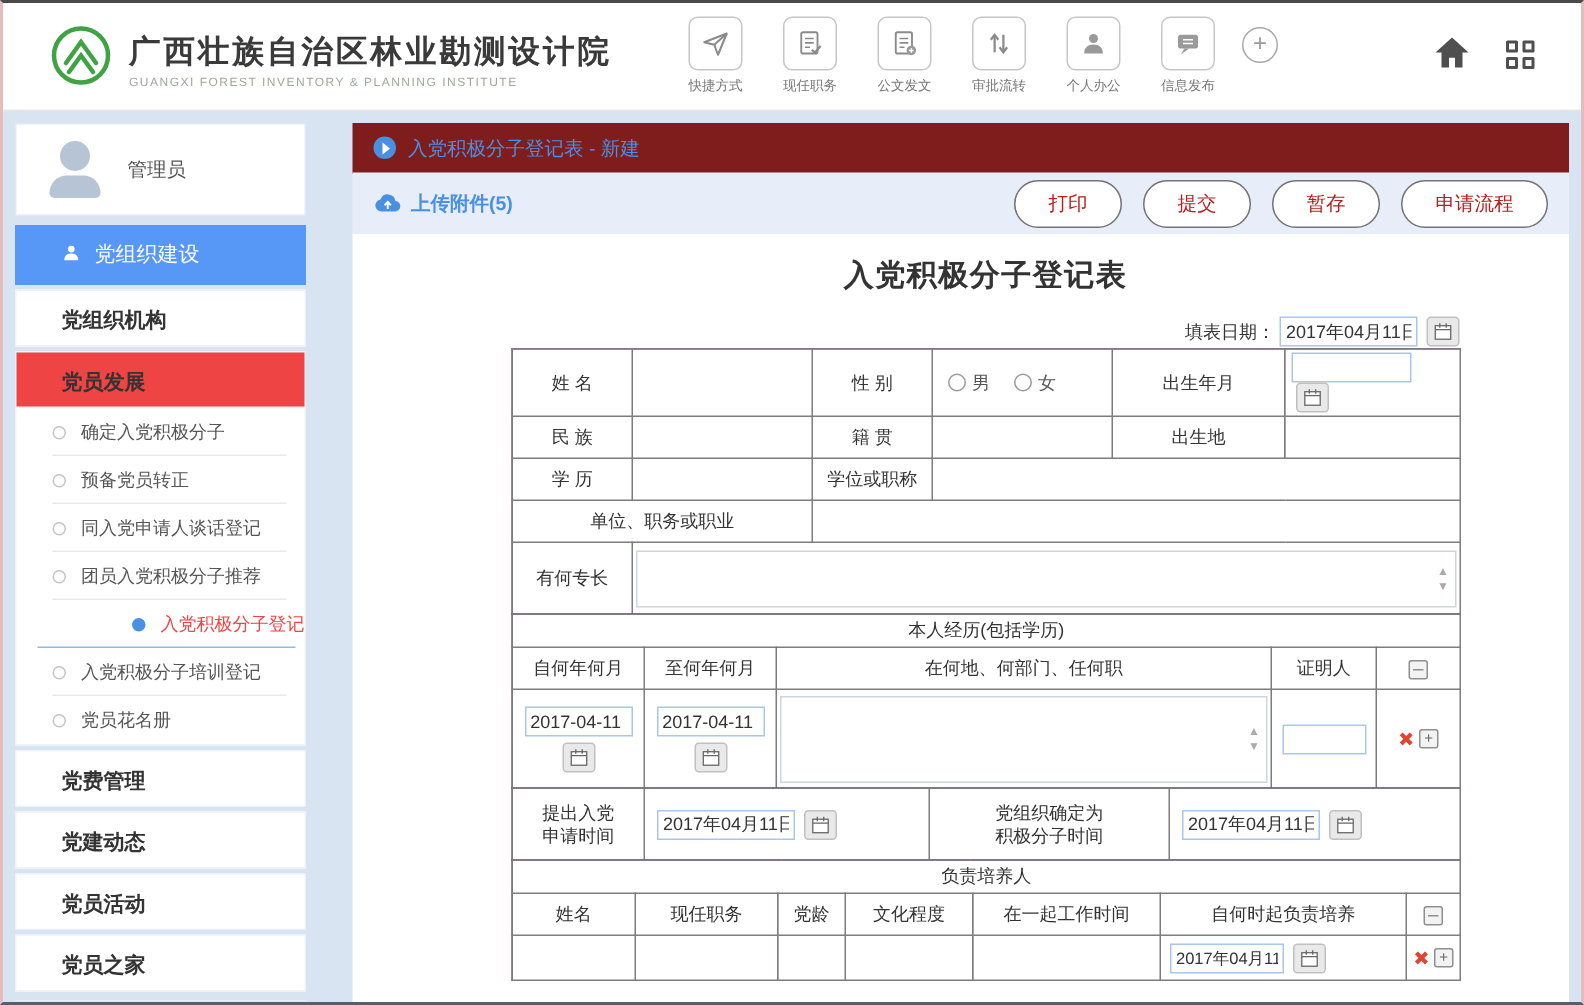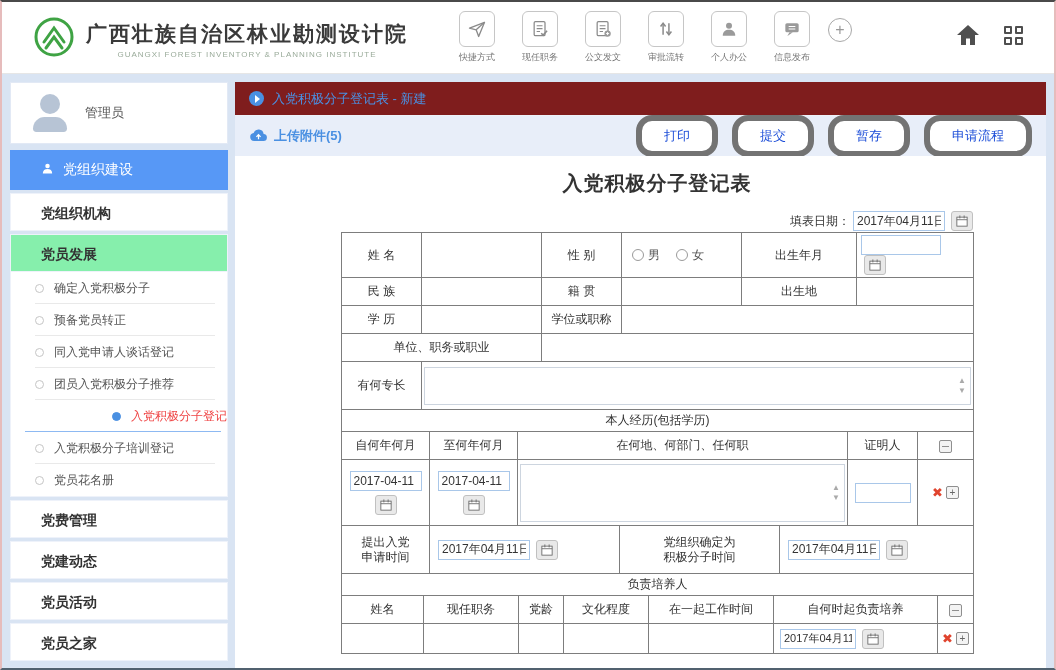--- a/index.html
+++ b/index.html
@@ -7,53 +7,53 @@
   body { font-family: "Liberation Sans", "DejaVu Sans", sans-serif; }
 
   .page { position:relative; width:1056px; height:670px; background:#d9e4f3;
           border:2px solid #e6bcbc; border-top:2px solid #4a4a4a; border-bottom:2px solid #51616f;
           overflow:hidden; }
 
   
   .header { position:absolute; top:0; left:0; right:0; height:72px; background:#fff;
             border-bottom:1px solid #e6e6e6; }
   .logo { position:absolute; left:30px; top:13px; display:flex; align-items:center; gap:10px; }
-  .logo-texts { display:flex; flex-direction:column;text-align:center; }
+  .logo-texts { display:flex; flex-direction:column; }
   .logo-cn { font-family:"Liberation Serif","DejaVu Serif",serif; font-weight:bold;
              font-size:21px; color:#3a3a3a; letter-spacing:2px; }
   .logo-en { font-size:8px; color:#9aab9a; letter-spacing:1px; margin-top:2px; }
 
   .toolbar { position:absolute; left:448px; top:9px; display:flex; align-items:flex-start; gap:9px; }
   .tool { width:54px; text-align:center; cursor:pointer; }
   .tool-box { width:36px; height:36px; border:1px solid #c6c6c6; border-radius:6px;
               margin:0 auto; display:flex; align-items:center; justify-content:center; background:#fff; }
   .tool-label { font-size:9px; color:#777; margin-top:4px; white-space:nowrap; }
   .plus-circle { width:24px; height:24px; border:1px solid #a8a8a8; border-radius:50%;
                  color:#999; font-size:16px; line-height:22px; text-align:center; margin-top:7px; }
 
   .corner { position:absolute; right:28px; top:22px; display:flex; align-items:center; gap:24px; }
   .grid-icon { width:22px; height:22px; display:grid; grid-template-columns:8px 8px;
                grid-template-rows:8px 8px; gap:3px; }
   .grid-icon span { border:2px solid #4f4f4f; border-radius:1px; }
 
   
-  .sidebar { position:absolute; left:8px; top:80px; width:218px; bottom:0; }
+  .sidebar { position:absolute; left:8px; top:80px; width:194px; bottom:0; }
   .user-card { background:#fff; height:62px; border:1px solid #e2e9f5; display:flex;
                align-items:center; padding-left:18px; gap:14px; margin-bottom:6px; }
   .avatar { width:42px; height:38px; position:relative; }
   .avatar .head { position:absolute; top:0; left:11px; width:20px; height:20px; border-radius:50%; background:#b7c4d5; }
   .avatar .torso { position:absolute; bottom:0; left:4px; width:34px; height:15px;
                    border-radius:17px 17px 5px 5px; background:#b7c4d5; }
   .username { font-size:13px; color:#555; }
 
   .menu-root { background:#5798f6; color:#fff; height:40px; display:flex; align-items:center;
                padding-left:30px; gap:8px; font-size:14px; margin-bottom:3px; cursor:pointer; }
   .menu-l1 { background:#fff; height:38px; line-height:38px; padding-left:30px; font-size:14px;
              font-weight:bold; color:#333; margin-bottom:3px; border:1px solid #eef2fa; cursor:pointer; }
-  .menu-l1.open { background:#86efac; margin-bottom:0; }
+  .menu-l1.open { background:#ef4444; margin-bottom:0; }
   .submenu { background:#fff; margin-bottom:3px; border:1px solid #eef2fa; border-top:none; }
   .submenu-item { height:32px; display:flex; align-items:center; padding-left:24px; gap:10px;
                   font-size:12px; color:#555; position:relative; cursor:pointer; }
   .submenu-item:not(:last-child)::after { content:''; position:absolute; left:24px; right:12px;
                   bottom:0; height:1px; background:#e9e9e9; }
   .submenu-item.active::after { left:14px; right:6px; background:#8db9f2; }
   .bullet { width:9px; height:9px; border:1px solid #c5c5c5; border-radius:50%; background:#fff; flex:none; }
   .submenu-item.active { color:#ef4444;justify-content:flex-end; }
   .submenu-item.active .bullet { background:#4a90e2; border-color:#4a90e2; }
   .partial-box { background:#fff; height:18px; border:1px solid #dfe7f4; position:relative; margin-top:6px; }
@@ -64,22 +64,22 @@
                 padding-left:14px; gap:8px; border-bottom:1px solid #edf1f8; }
   .crumb-icon { width:15px; height:15px; border-radius:50%; background:#4a90e2;
                 display:flex; align-items:center; justify-content:center; flex:none; }
   .crumb-icon i { display:block; width:0; height:0; border-left:5px solid #fff;
                   border-top:4px solid transparent; border-bottom:4px solid transparent; margin-left:2px; }
   .crumb-text { color:#4a90e2; font-size:13px; }
 
   .action-bar { background:#e8eef9; height:40px; display:flex; align-items:center; padding:0 14px; }
   .upload { color:#4a90e2; font-size:13px; font-weight:bold; display:flex; gap:6px; align-items:center; cursor:pointer; }
   .actions { margin-left:auto; display:flex; gap:14px; }
-  .btn { background:#fff; border:6px solid #737373; border-radius:16px; padding:6px 22px;
-         font-size:13px; color:#1d4ed8; cursor:pointer; white-space:nowrap; }
+  .btn { background:#fff; border:1px solid #737373; border-radius:16px; padding:6px 22px;
+         font-size:13px; color:#b91c1c; cursor:pointer; white-space:nowrap; }
 
   .form-panel { position:absolute; top:74px; bottom:0; left:0; right:0; background:#fff; overflow:hidden; }
   .form-inner { width:632px; margin:14px 0 0 106px; }
   .form-title { text-align:center; font-size:20px; font-weight:600; color:#333;
                 letter-spacing:1px; margin:6px 0 14px; }
   .date-line { display:flex; justify-content:flex-end; align-items:center; gap:3px;
                font-size:12px; color:#333; margin-bottom:2px; }
 
   table { width:632px; border-collapse:collapse; table-layout:fixed; background:#701a75; }
   table + table, .tbl-stack table { margin-top:-1px; }

